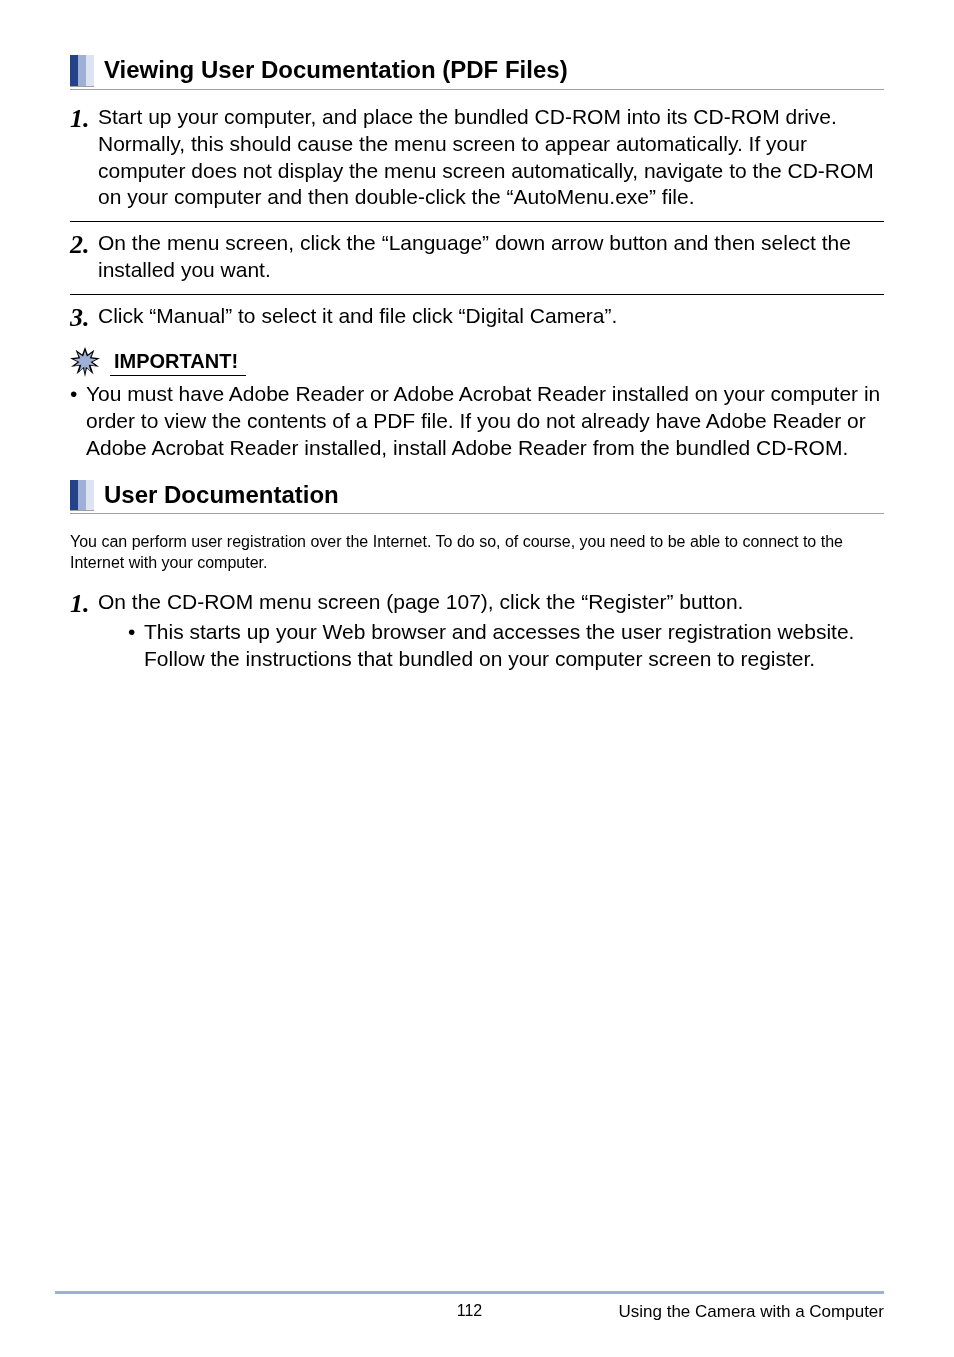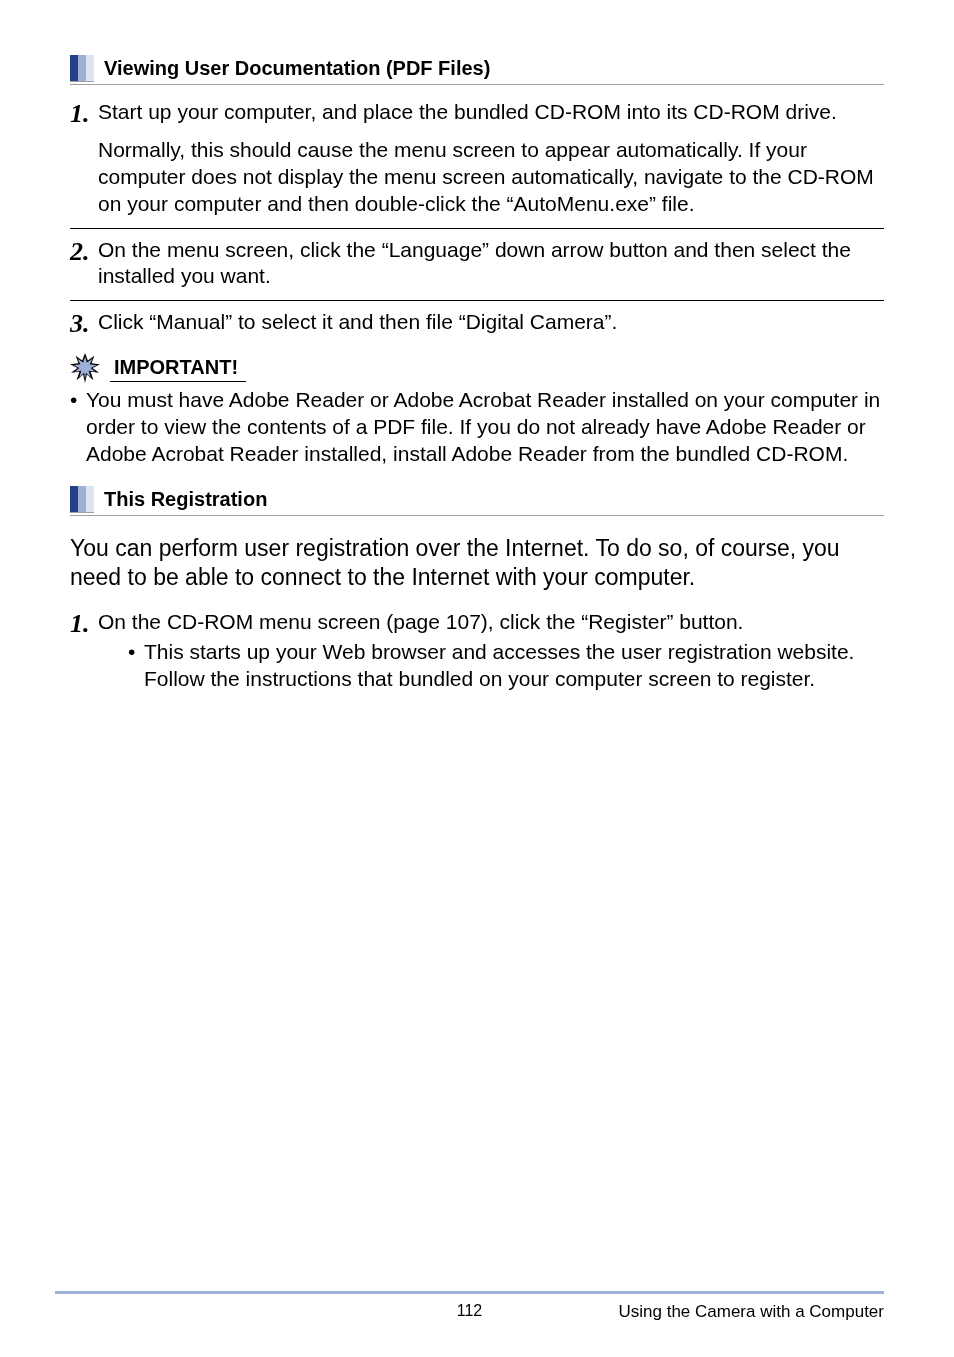--- a/index.html
+++ b/index.html
@@ -29,21 +29,21 @@
     margin-right: 8px;
   }
   .section-bar .seg {
     width: 8px;
     border-bottom: 1px solid #a0a0a0;
   }
   .seg1 { background: #234386; }
   .seg2 { background: #9fb0d6; }
   .seg3 { background: #dce3f1; }
   .seg-text {
-    font-size: 20px;
+    font-size: 24px;
     font-weight: bold;
     line-height: 1.2;
     padding: 1px 0 2px 2px;
     flex: 1;
   }
   .step {
     margin: 6px 0 10px 0;
     display: flex;
   }
   .step-num {
@@ -60,21 +60,20 @@
   .step-body {
     flex: 1;
     font-size: 21px;
     line-height: 1.28;
   }
   .step-title {
     font-weight: normal;
   }
   .step-desc {
     font-weight: normal;
-    margin-top: 11px;
   }
   .hr {
     border-top: 1px solid #000;
     margin: 8px 0 8px 0;
   }
   .important-row {
     display: flex;
     align-items: center;
     margin-top: 16px;
     margin-bottom: 4px;
@@ -98,21 +97,21 @@
     margin: 4px 0 18px 0;
   }
   .bullet-dot {
     width: 16px;
     flex: 0 0 16px;
   }
   .bullet-text {
     flex: 1;
   }
   .intro-text {
-    font-size: 23px;
+    font-size: 16px;
     line-height: 1.28;
     margin: 18px 0 16px 0;
   }
   .sub-bullet {
     display: flex;
     font-size: 21px;
     line-height: 1.28;
     margin-left: 30px;
     margin-top: 3px;
   }
@@ -180,21 +179,21 @@
     <div class="step-body">
       <div class="step-title">On the menu screen, click the “Language” down arrow button and then select the installed you want.</div>
     </div>
   </div>
 
   <div class="hr"></div>
 
   <div class="step">
     <div class="step-num">3.</div>
     <div class="step-body">
-      <div class="step-title">Click “Manual” to select it and then file “Digital Camera”.</div>
+      <div class="step-title">Click “Manual” to select it and file click “Digital Camera”.</div>
     </div>
   </div>
 
   <div class="important-row">
     <svg class="burst-icon" viewBox="0 0 32 32">
       <polygon points="16,0 19,8 26,3 23,11 32,12 24,16 31,21 22,20 25,29 18,23 16,32 14,23 7,29 10,20 1,21 8,16 0,12 9,11 6,3 13,8" fill="#000"></polygon>
       <polygon points="16,4 18,10 24,6 21,12 28,13 22,16 27,20 20,19 22,26 17,21 16,28 15,21 10,26 12,19 5,20 10,16 4,13 11,12 8,6 14,10" fill="#9fb0d6"></polygon>
     </svg>
     <span class="important-label">IMPORTANT!</span>
   </div>
@@ -203,21 +202,21 @@
     <div class="bullet-dot">•</div>
     <div class="bullet-text">You must have Adobe Reader or Adobe Acrobat Reader installed on your computer in order to view the contents of a PDF file. If you do not already have Adobe Reader or Adobe Acrobat Reader installed, install Adobe Reader from the bundled CD-ROM.</div>
   </div>
 
   <div class="section-heading">
     <div class="section-bar">
       <div class="seg seg1"></div>
       <div class="seg seg2"></div>
       <div class="seg seg3"></div>
     </div>
-    <div class="seg-text">This Registration</div>
+    <div class="seg-text">User Documentation</div>
   </div>
 
   <div class="intro-text">You can perform user registration over the Internet. To do so, of course, you need to be able to connect to the Internet with your computer.</div>
 
   <div class="step">
     <div class="step-num">1.</div>
     <div class="step-body">
       <div class="step-title">On the CD-ROM menu screen (page 107), click the “Register” button.</div>
       <div class="sub-bullet">
         <div class="sub-bullet-dot">•</div>

